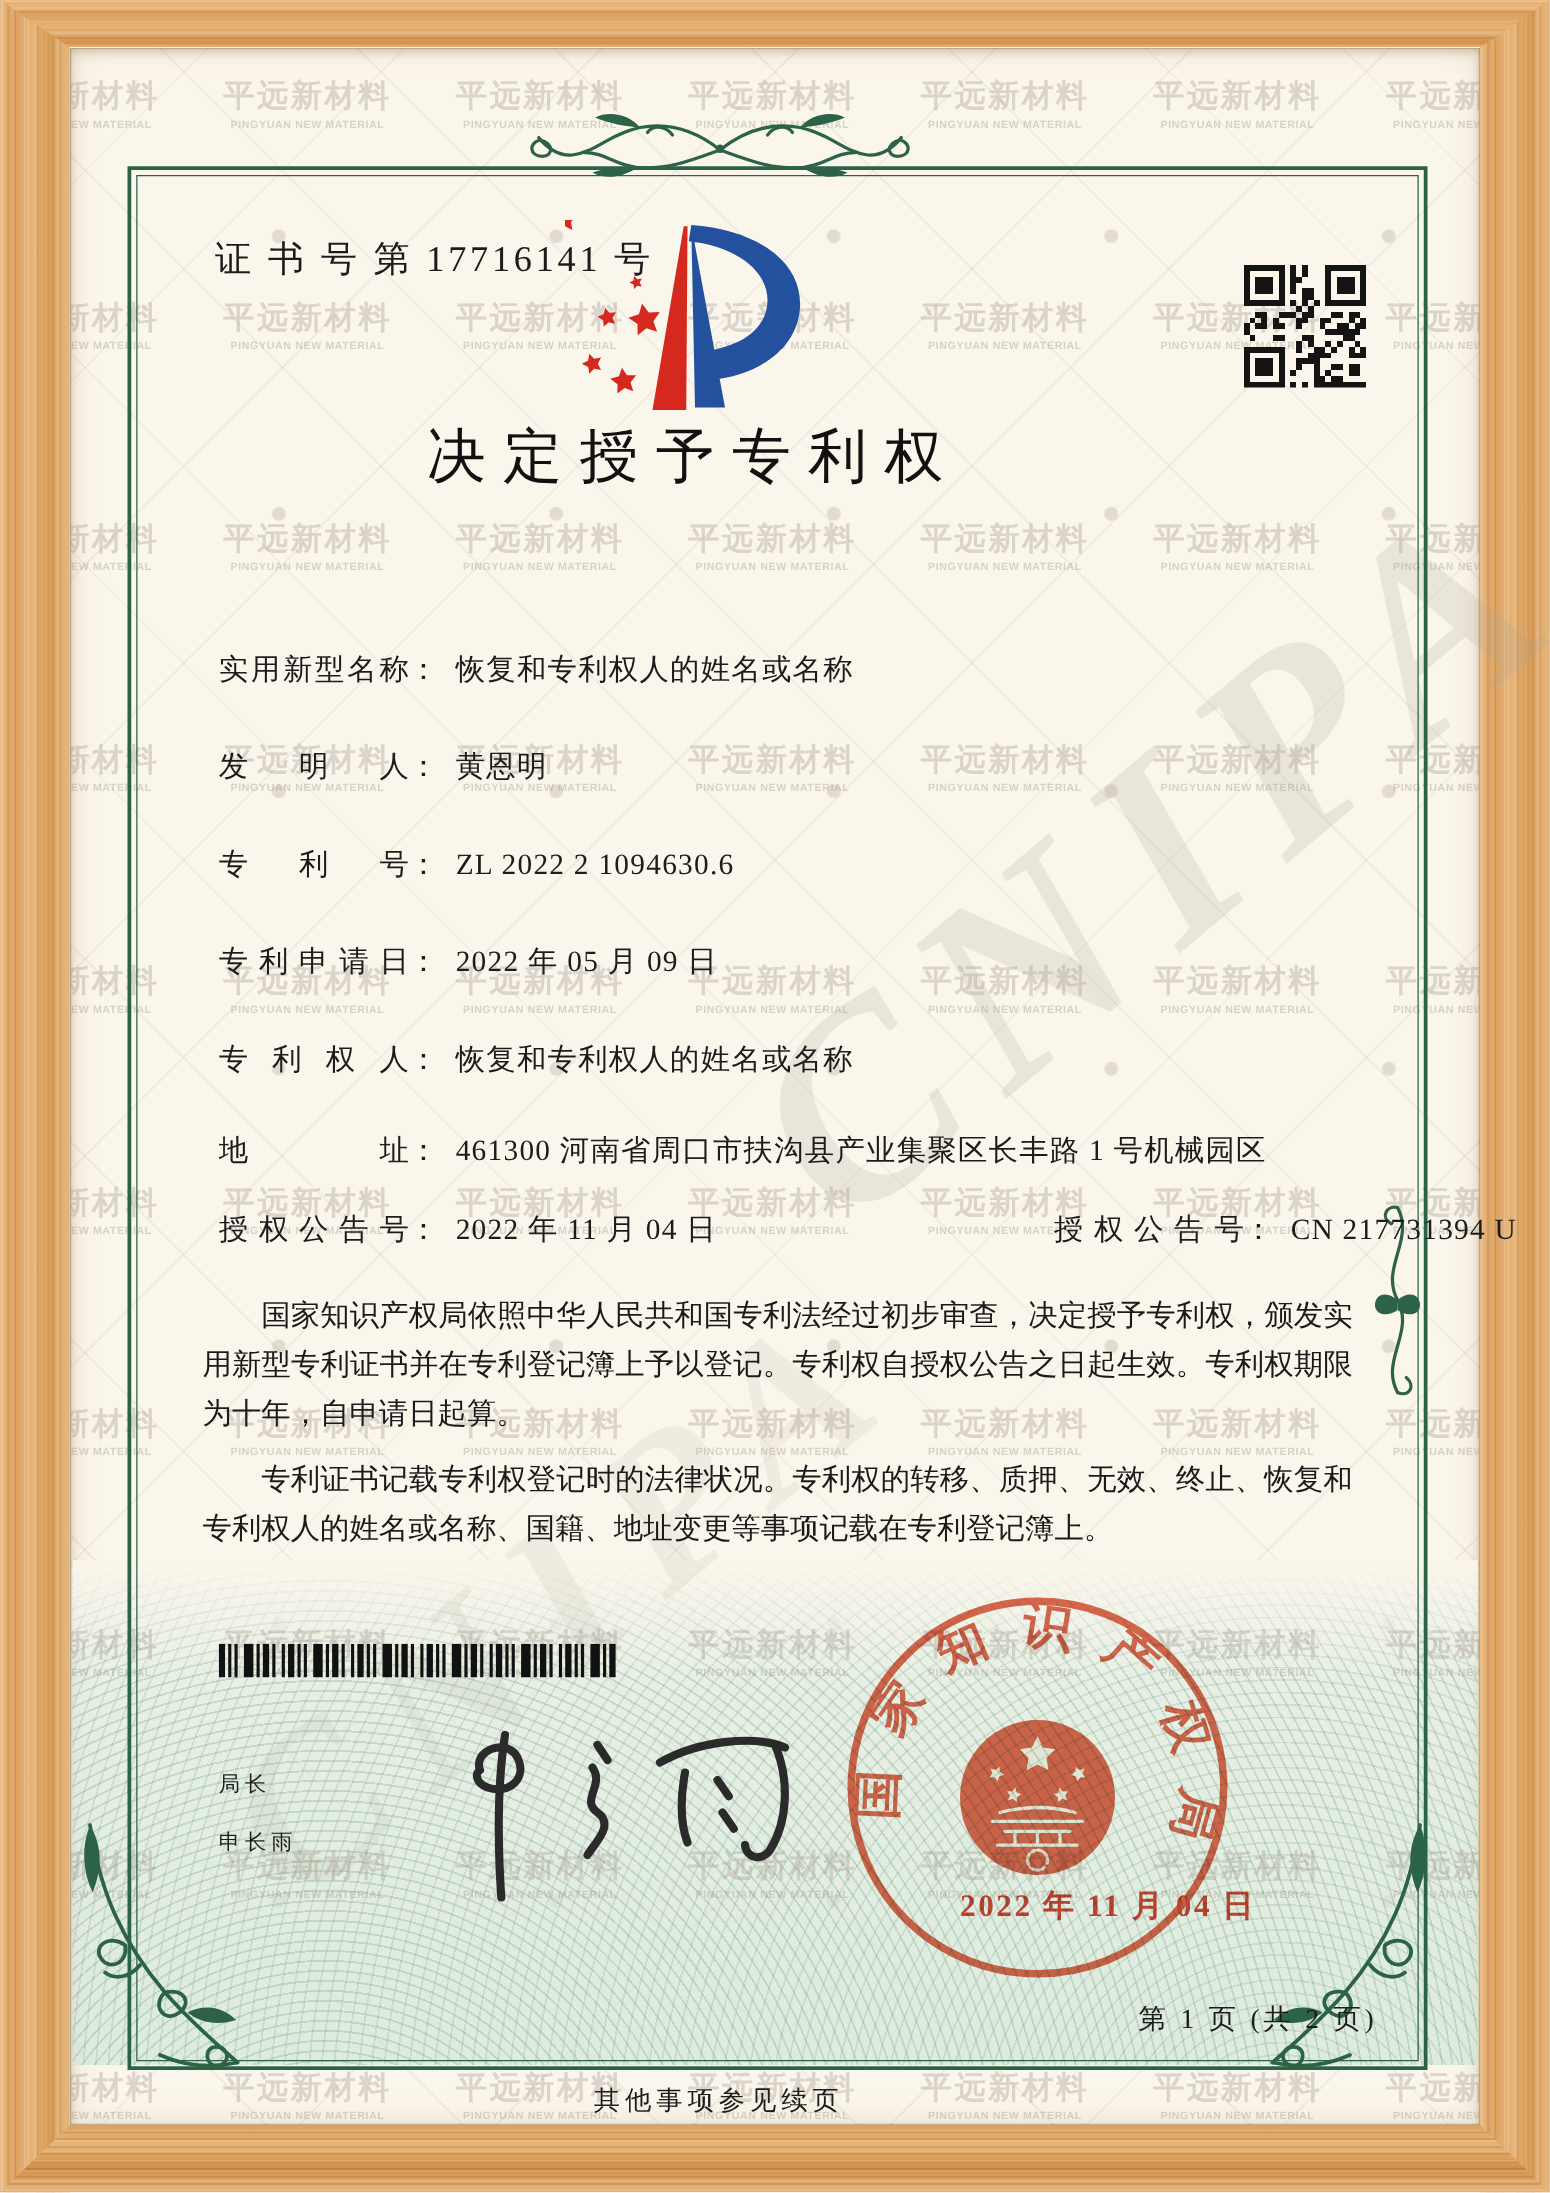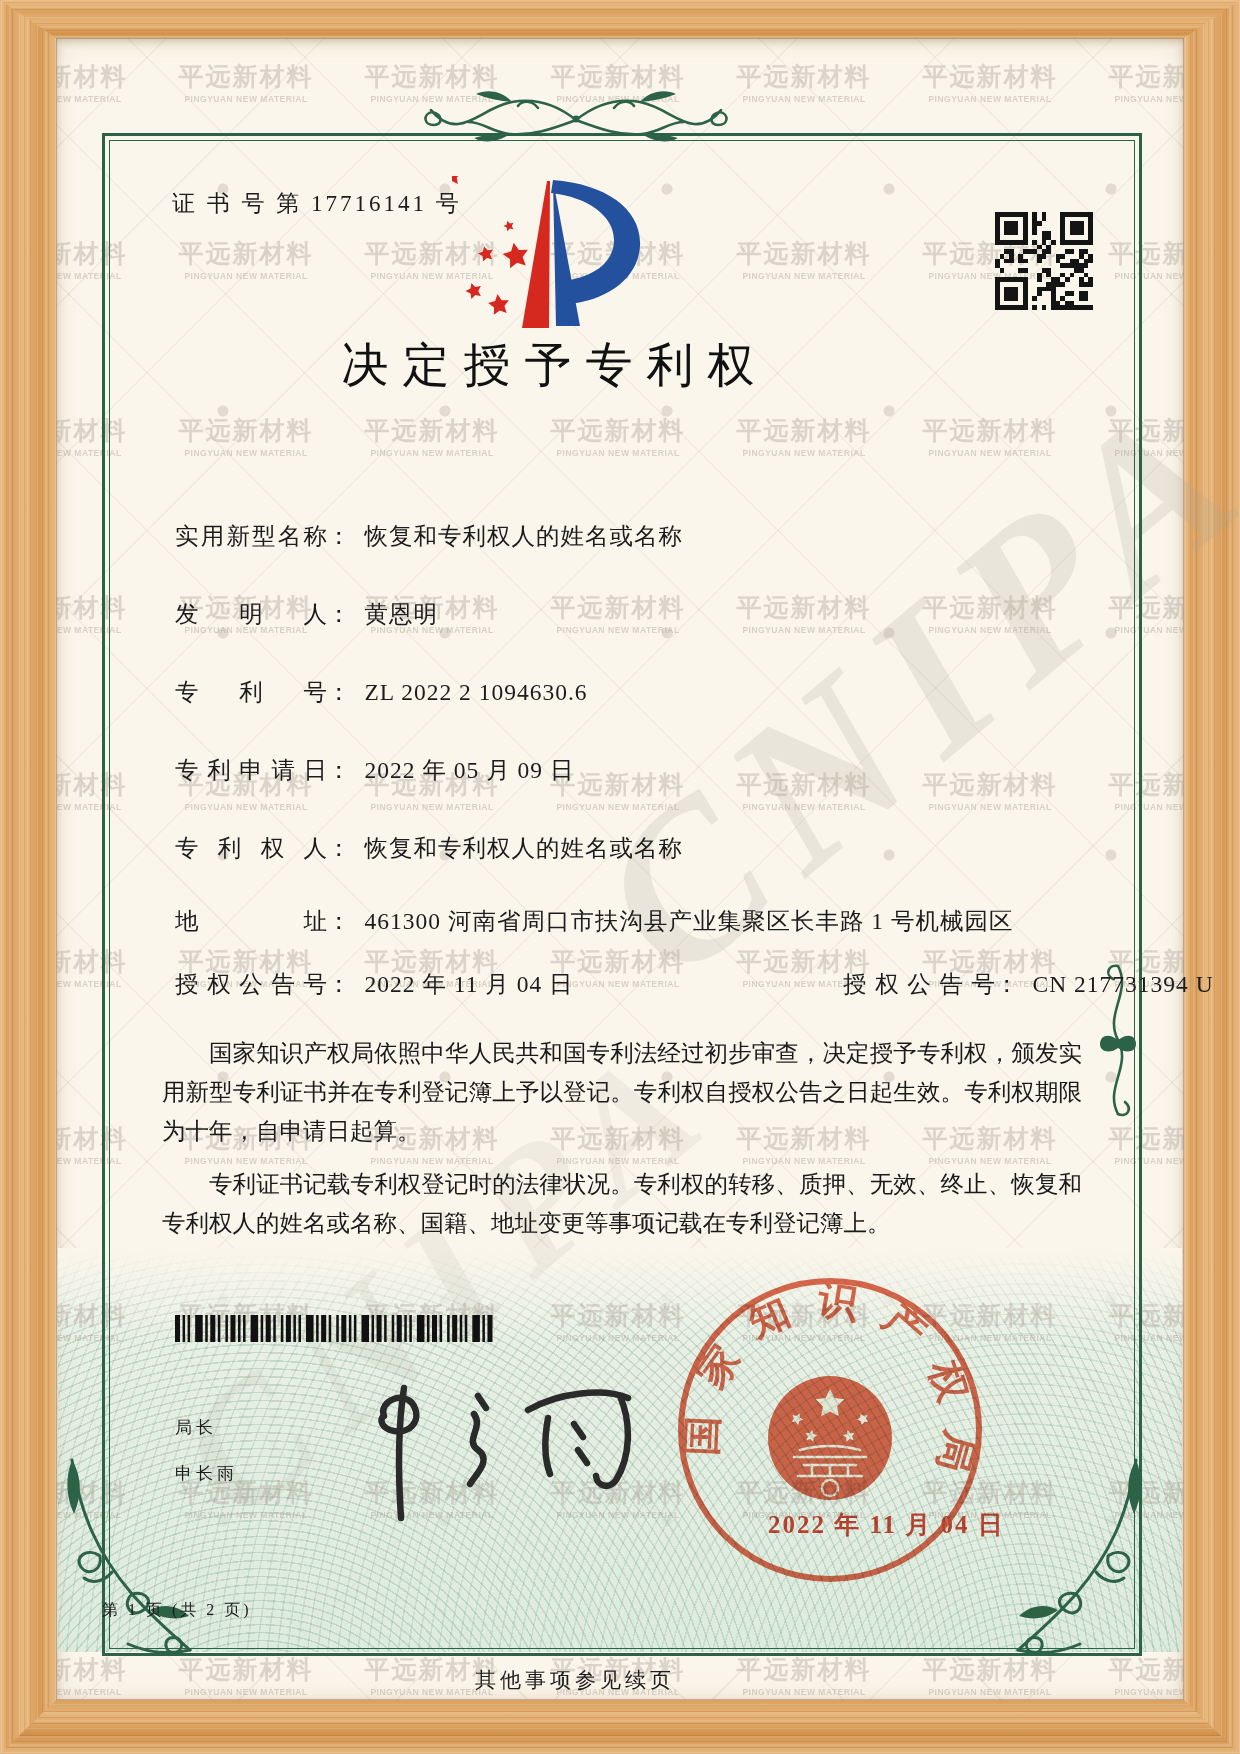--- a/index.html
+++ b/index.html
@@ -60,38 +60,38 @@
           letter-spacing:26px;pointer-events:none;white-space:nowrap;}
 
   
   .green-border{position:absolute;left:102px;top:133px;width:1034px;height:1517px;z-index:5;
     border:3.5px solid #2c6246;pointer-events:none;}
   .green-border::after{content:'';position:absolute;inset:4px;border:1.5px solid #2c6246;}
   .ornament{position:absolute;z-index:6;pointer-events:none;}
 
   
   .content{position:absolute;inset:0;z-index:7;color:#1c1c1c;}
-  .certno{position:absolute;left:172px;top:188px;font-size:23px;letter-spacing:3px;}
+  .certno{position:absolute;left:172px;top:188px;font-size:29px;letter-spacing:3px;}
   .title{position:absolute;left:0;top:334px;width:1110px;text-align:center;
          font-size:47px;letter-spacing:14px;color:#111;}
   .row{position:absolute;left:175px;font-size:23.5px;line-height:32px;white-space:nowrap;}
   .flabel{display:inline-block;width:152px;text-align:justify;text-align-last:justify;vertical-align:top;}
   .colon{display:inline-block;margin-right:14px;vertical-align:top;}
   .fvalue{display:inline-block;vertical-align:top;letter-spacing:1px;}
   .fvalue.wrap{white-space:normal;width:712px;}
   .grant2{position:absolute;left:668px;top:0;white-space:nowrap;}
   .bodytext{position:absolute;left:150px;top:1022px;width:944px;font-size:23.5px;
             line-height:39px;text-align:justify;color:#1a1a1a;}
   .bodytext p{margin:12px;text-indent:2em;}
   .bodytext p + p{margin-top:14px;}
   .barcode{position:absolute;left:175px;top:1315px;width:320px;height:27px;z-index:7;}
   .signer{position:absolute;left:175px;font-size:17px;letter-spacing:4px;z-index:8;}
   .sig-svg{position:absolute;left:352px;top:1362px;z-index:8;}
-  .pageinfo{position:absolute;left:102px;top:1600px;width:1000px;text-align:left;
-            font-size:16px;letter-spacing:3px;z-index:8;}
+  .pageinfo{position:absolute;left:102px;top:1600px;width:1000px;text-align:right;
+            font-size:22px;letter-spacing:3px;z-index:8;}
   .footnote{position:absolute;left:0;top:1666px;width:1150px;text-align:center;
             font-size:21px;letter-spacing:4px;z-index:8;}
 
   
   .seal{position:absolute;left:672px;top:1272px;width:316px;height:316px;z-index:9;
         mix-blend-mode:multiply;opacity:.93;}
   .seal-date{position:absolute;left:96px;top:236px;width:260px;font-size:25px;
              letter-spacing:2px;color:#d03a26;font-weight:600;white-space:nowrap;
              font-family:"Liberation Serif",serif;}
 

